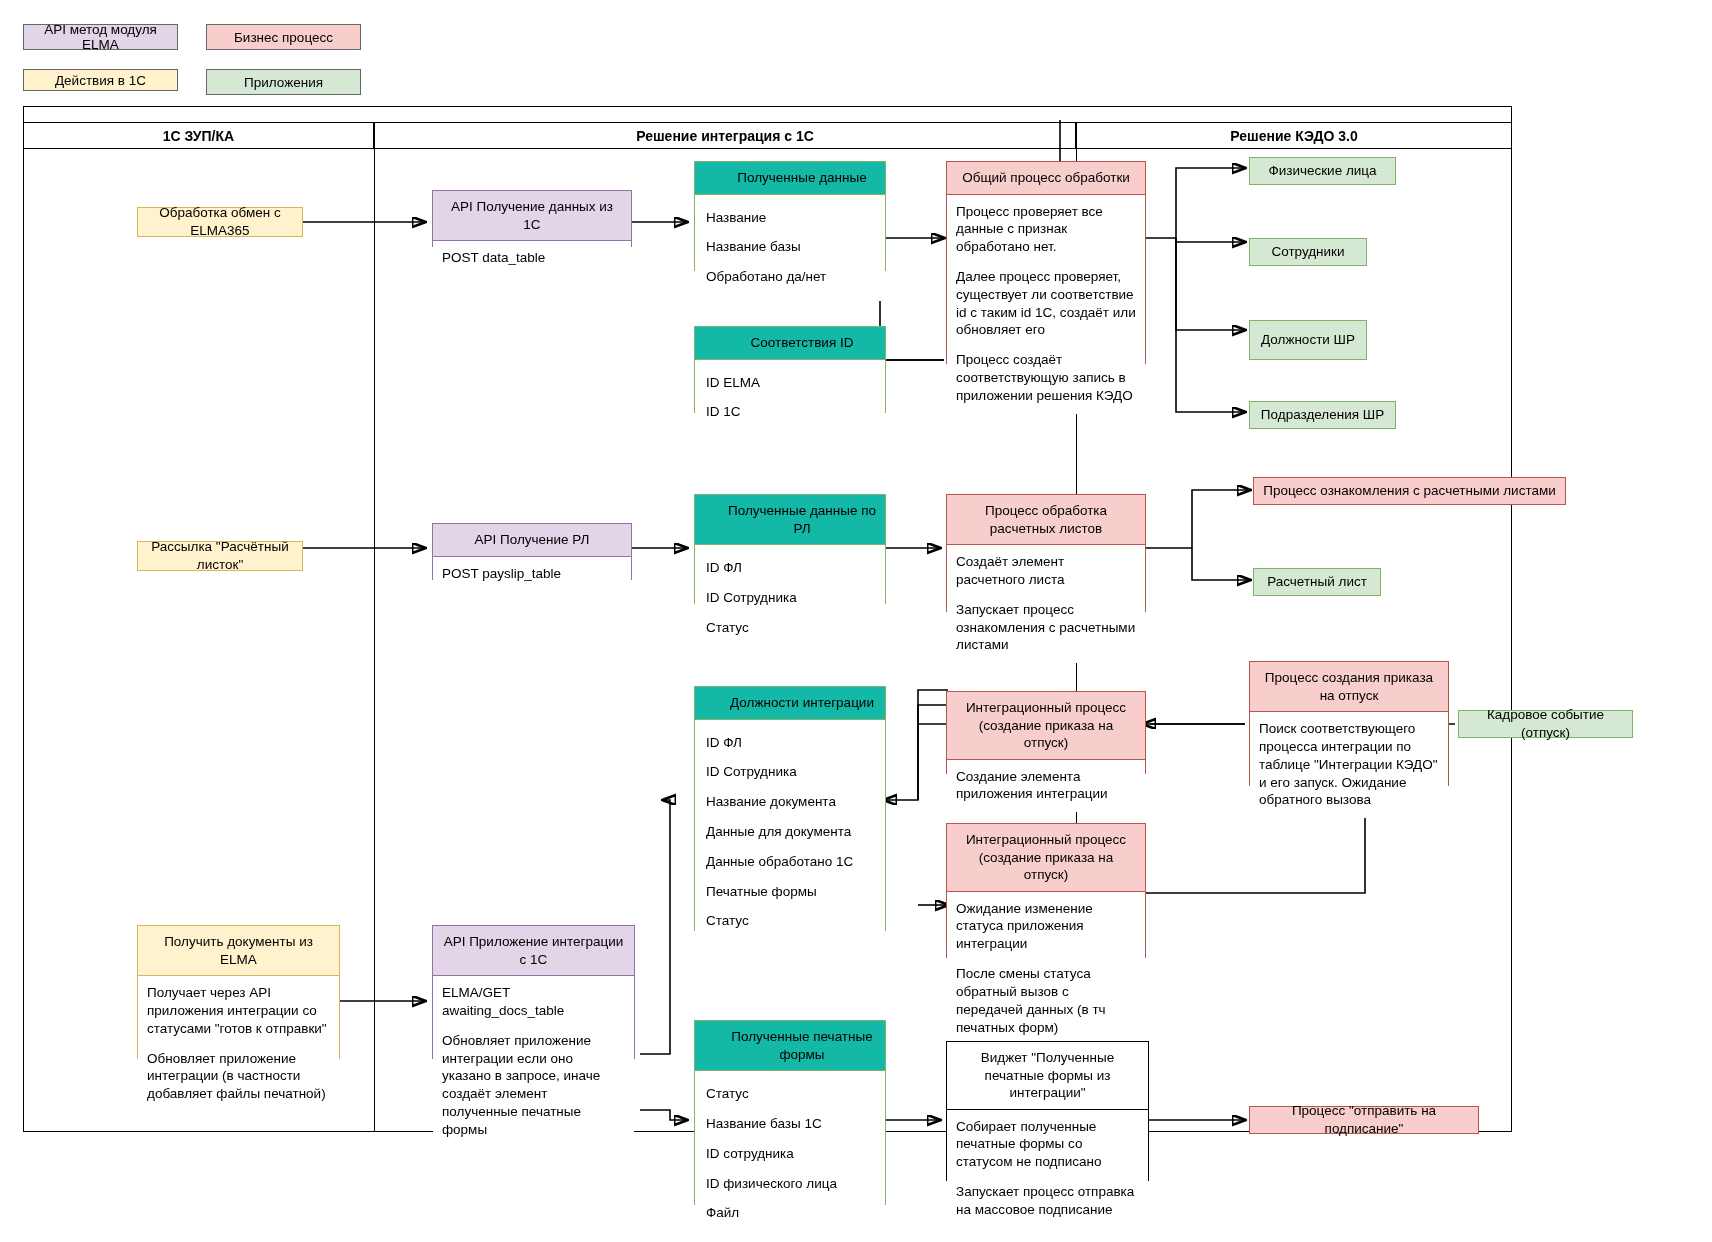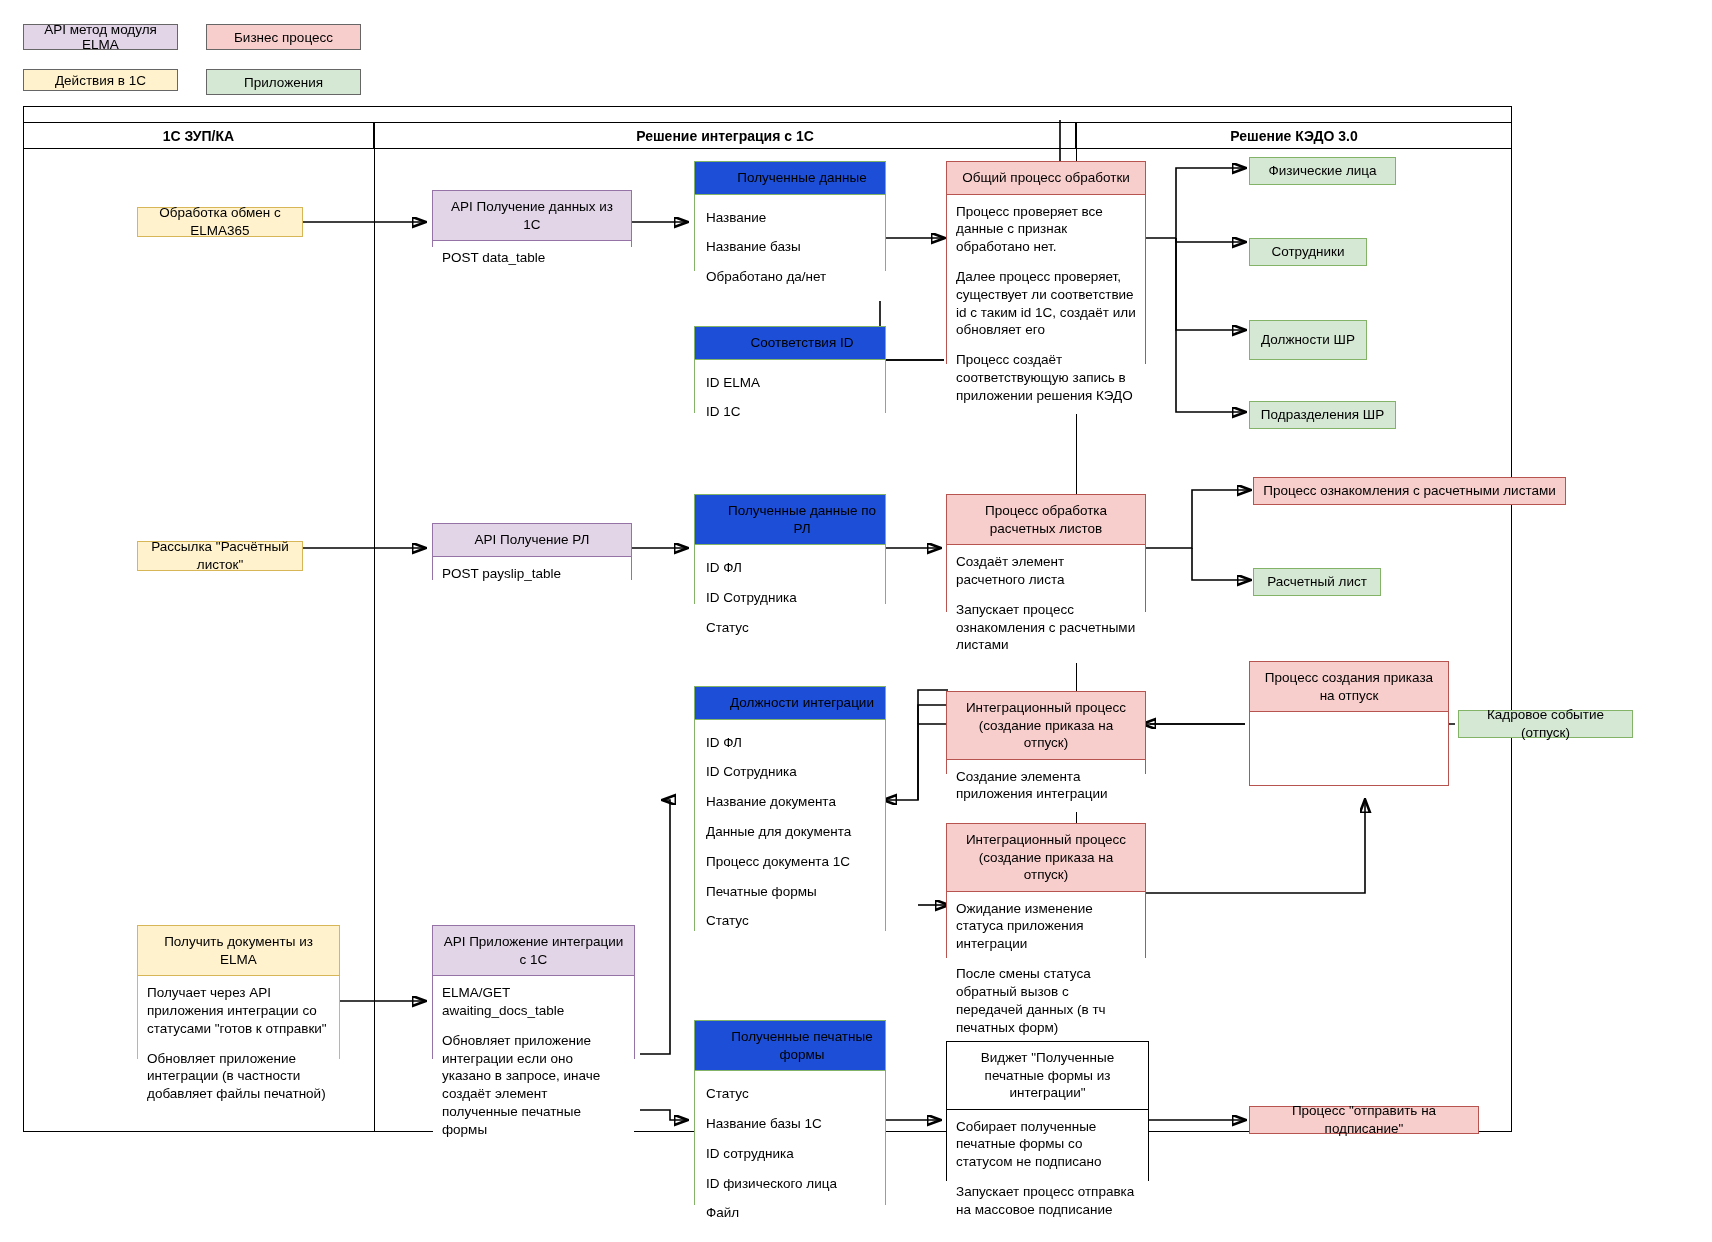--- a/index.html
+++ b/index.html
@@ -47,21 +47,21 @@
 
   .red{border-color:#b85450;}
   .red .hdr{background:#f8cecc;border-bottom:1px solid #b85450;}
   .red.solid{background:#f8cecc;}
 
   .yellow{border-color:#d6b656;}
   .yellow .hdr{background:#fff2cc;border-bottom:1px solid #d6b656;}
   .yellow.solid{background:#fff2cc;}
 
   .green{border-color:#82b366;}
-  .green .hdr{background:#1d4ed8;border-bottom:1px solid #82b366;padding-left:32px;}
+  .green .hdr{background:#14b8a6;border-bottom:1px solid #82b366;padding-left:32px;}
   .green.solid{background:#d5e8d4;}
 
   .plain{border-color:#000000;}
   .plain .hdr{background:#ffffff;border-bottom:1px solid #000000;}
 
   .solid{display:flex;align-items:center;justify-content:center;text-align:center;padding:5px 8px;}
 
   
   .legend-item{
     position:absolute;
@@ -235,21 +235,21 @@
   <div class="node red solid" style="left:1253px;top:477px;width:313px;height:28px;">Процесс ознакомления с расчетными листами</div>
   <div class="node green solid" style="left:1253px;top:568px;width:128px;height:28px;">Расчетный лист</div>
 
   <div class="node green" style="left:694px;top:686px;width:192px;height:245px;">
     <div class="hdr">Должности интеграции</div>
     <div class="body">
       <div class="field">ID ФЛ</div>
       <div class="field">ID Сотрудника</div>
       <div class="field">Название документа</div>
       <div class="field">Данные для документа</div>
-      <div class="field">Процесс документа 1С</div>
+      <div class="field">Данные обработано 1С</div>
       <div class="field">Печатные формы</div>
       <div class="field">Статус</div>
     </div>
   </div>
 
   <div class="node red" style="left:946px;top:691px;width:200px;height:83px;">
     <div class="hdr">Интеграционный процесс (создание приказа на отпуск)</div>
     <div class="body">
       <p>Создание элемента приложения интеграции</p>
     </div>
@@ -258,20 +258,23 @@
   <div class="node red" style="left:946px;top:823px;width:200px;height:135px;">
     <div class="hdr">Интеграционный процесс (создание приказа на отпуск)</div>
     <div class="body">
       <p>Ожидание изменение статуса приложения интеграции</p>
       <p>После смены статуса обратный вызов с передачей данных (в тч печатных форм)</p>
     </div>
   </div>
 
   <div class="node red" style="left:1249px;top:661px;width:200px;height:125px;">
     <div class="hdr">Процесс создания приказа на отпуск</div>
+    <div class="body">
+      <p>Поиск соответствующего процесса интеграции по таблице "Интеграции КЭДО" и его запуск. Ожидание обратного вызова</p>
+    </div>
   </div>
 
   <div class="node green solid" style="left:1458px;top:710px;width:175px;height:28px;">Кадровое событие (отпуск)</div>
 
   <div class="node yellow" style="left:137px;top:925px;width:203px;height:134px;">
     <div class="hdr">Получить документы из ELMA</div>
     <div class="body">
       <p>Получает через API приложения интеграции со статусами "готов к отправки"</p>
       <p>Обновляет приложение интеграции (в частности добавляет файлы печатной)</p>
     </div>

